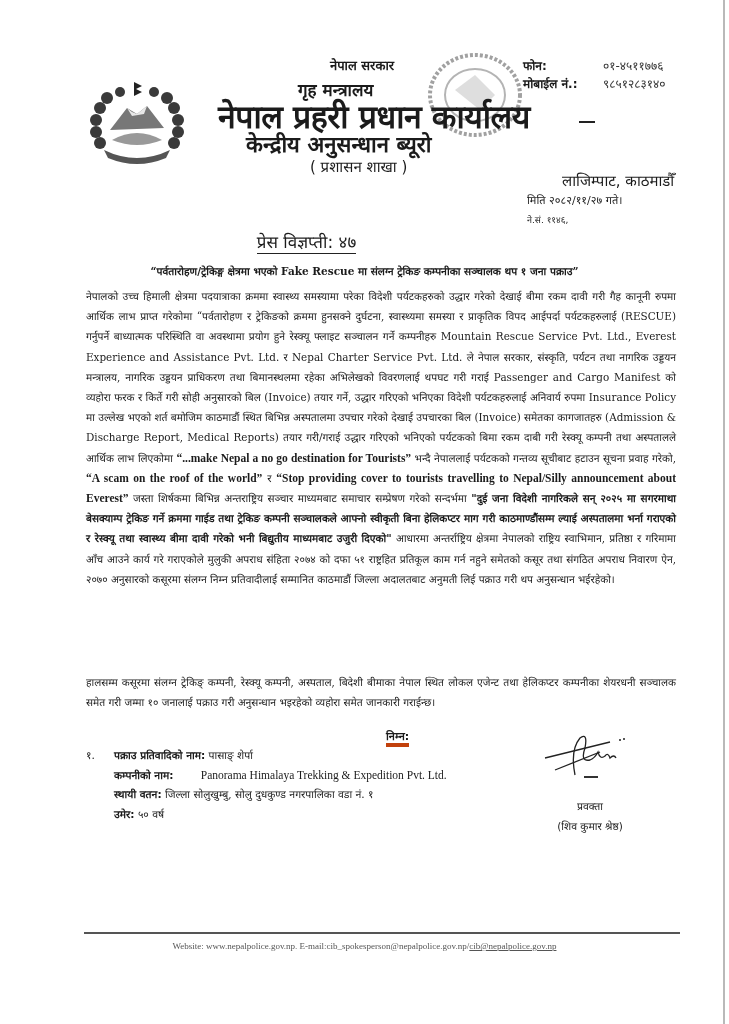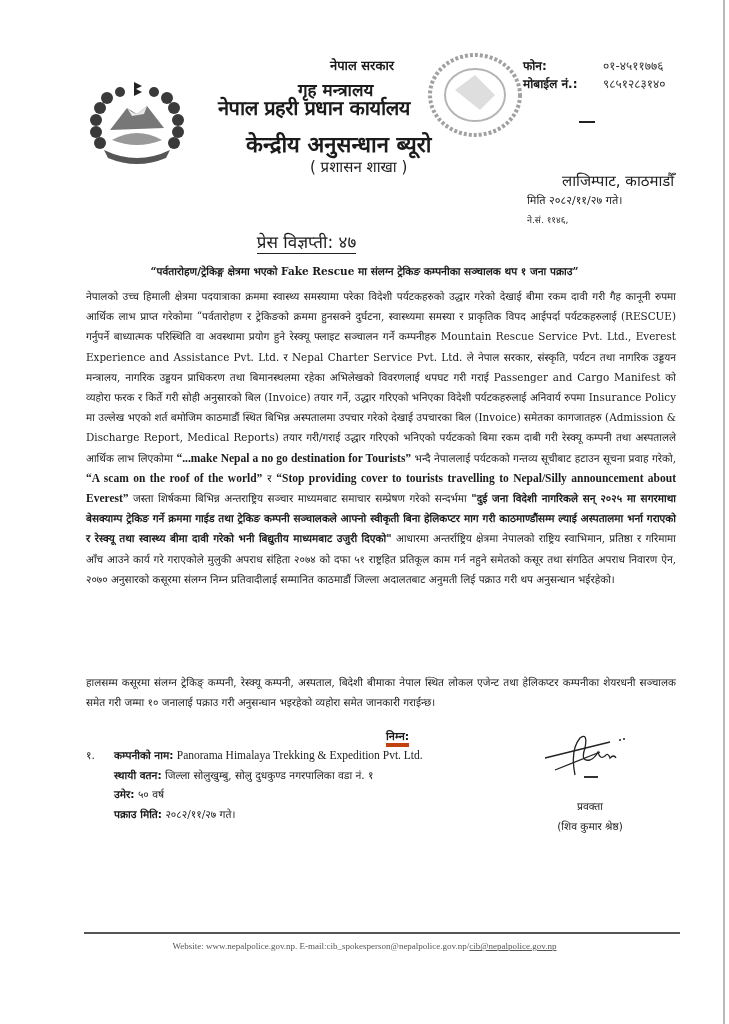--- a/index.html
+++ b/index.html
@@ -5,21 +5,21 @@
   html, body { margin: 0; padding: 0; }
   body {
     width: 729px; height: 1024px; background: #ffffff; position: relative; overflow: hidden;
     font-family: "DejaVu Serif", serif; color: #1b1b1b;
   }
   .page-edge { position: absolute; right: 4px; top: 0; width: 2px; height: 1024px; background: #b9b9b9; }
   .emblem { position: absolute; left: 82px; top: 78px; width: 110px; height: 90px; }
   .stamp { position: absolute; left: 420px; top: 40px; width: 110px; height: 100px; opacity: 0.55; }
   .hdr-gov { position: absolute; left: 330px; top: 56px; font-size: 13px; font-weight: bold; font-family: "DejaVu Sans", sans-serif; }
   .hdr-ministry { position: absolute; left: 298px; top: 78px; font-size: 17px; font-weight: bold; font-family: "DejaVu Sans", sans-serif; }
-  .hdr-office { position: absolute; left: 218px; top: 94px; font-size: 20px; font-weight: bold; font-family: "DejaVu Sans", sans-serif; letter-spacing: -0.5px; }
+  .hdr-office { position: absolute; left: 218px; top: 94px; font-size: 32px; font-weight: bold; font-family: "DejaVu Sans", sans-serif; letter-spacing: -0.5px; }
   .hdr-bureau { position: absolute; left: 246px; top: 128px; font-size: 22px; font-weight: bold; font-family: "DejaVu Sans", sans-serif; text-align: center; }
   .hdr-branch { position: absolute; left: 310px; top: 156px; font-size: 15px; font-family: "DejaVu Sans", sans-serif; }
   .contact { position: absolute; left: 523px; top: 57px; font-size: 12px; font-family: "DejaVu Sans", sans-serif; line-height: 18px; }
   .contact .row { display: flex; }
   .contact .lbl { width: 80px; font-weight: bold; }
   .contact .val { color: #333; }
   .dash { position: absolute; left: 579px; top: 121px; width: 16px; height: 2px; background: #222; }
   .place { position: absolute; left: 562px; top: 170px; font-size: 15px; font-family: "DejaVu Sans", sans-serif; }
   .date { position: absolute; left: 527px; top: 192px; font-size: 11px; font-family: "DejaVu Sans", sans-serif; }
   .ref { position: absolute; left: 527px; top: 213px; font-size: 9px; font-family: "DejaVu Sans", sans-serif; }
@@ -33,21 +33,21 @@
   .accused { position: absolute; left: 86px; top: 746px; font-size: 10.5px; line-height: 19.5px; }
   .accused .num { position: absolute; left: 0; top: 0; width: 20px; }
   .accused .lines { margin-left: 28px; }
   .accused b { font-family: "DejaVu Sans", sans-serif; }
   .signature { position: absolute; left: 540px; top: 730px; width: 95px; height: 50px; }
   .sig-dash { position: absolute; left: 584px; top: 776px; width: 14px; height: 1.5px; background: #333; }
   .spokes { position: absolute; left: 500px; width: 180px; top: 796px; text-align: center; font-size: 10.5px; line-height: 20px; font-family: "DejaVu Sans", sans-serif; }
   .footer-rule { position: absolute; left: 84px; top: 932px; width: 596px; height: 1.5px; background: #555; }
   .footer { position: absolute; left: 0; width: 729px; top: 941px; text-align: center; font-size: 9px; color: #555; font-family: "Liberation Serif", serif; }
   .footer .link { text-decoration: underline; }
-  .en { font-family: "Liberation Serif", serif; font-size: 11.5px; }
+  .en { font-family: "Liberation Serif", serif; font-size: 11.5px; margin-left: 24px; }
   .en-b { font-family: "Liberation Serif", serif; font-weight: bold; font-size: 11.5px; }
   .dev-b { font-weight: bold; }
 </style>
 </head>
 <body>
 
 <div class="page-edge"></div>
 
 <svg class="emblem" viewBox="0 0 110 90">
   <g fill="#3a3a3a">
@@ -107,24 +107,24 @@
 
 <div class="body-text p1"><span>नेपालको उच्च हिमाली क्षेत्रमा पदयात्राका क्रममा स्वास्थ्य समस्यामा परेका विदेशी पर्यटकहरुको उद्धार गरेको देखाई बीमा रकम दावी गरी गैह कानूनी रुपमा आर्थिक लाभ प्राप्त गरेकोमा “पर्वतारोहण र ट्रेकिङको क्रममा हुनसक्ने दुर्घटना, स्वास्थ्यमा समस्या र प्राकृतिक विपद आईपर्दा पर्यटकहरुलाई (RESCUE) गर्नुपर्ने बाध्यात्मक परिस्थिति वा अवस्थामा प्रयोग हुने रेस्क्यू फ्लाइट सञ्चालन गर्ने कम्पनीहरु Mountain Rescue Service Pvt. Ltd., Everest Experience and Assistance Pvt. Ltd. र Nepal Charter Service Pvt. Ltd. ले नेपाल सरकार, संस्कृति, पर्यटन तथा नागरिक उड्डयन मन्त्रालय, नागरिक उड्डयन प्राधिकरण तथा बिमानस्थलमा रहेका अभिलेखको विवरणलाई थपघट गरी गराई Passenger and Cargo Manifest को व्यहोरा फरक र किर्ते गरी सोही अनुसारको बिल (Invoice) तयार गर्ने, उद्धार गरिएको भनिएका विदेशी पर्यटकहरुलाई अनिवार्य रुपमा Insurance Policy मा उल्लेख भएको शर्त बमोजिम काठमाडौं स्थित बिभिन्न अस्पतालमा उपचार गरेको देखाई उपचारका बिल (Invoice) समेतका कागजातहरु (Admission &amp; Discharge Report, Medical Reports) तयार गरी/गराई उद्धार गरिएको भनिएको पर्यटकको बिमा रकम दाबी गरी रेस्क्यू कम्पनी तथा अस्पतालले आर्थिक लाभ लिएकोमा </span><span class="en-b">“...make Nepal a no go destination for Tourists”</span><span> भन्दै नेपाललाई पर्यटकको गन्तव्य सूचीबाट हटाउन सूचना प्रवाह गरेको, </span><span class="en-b">“A scam on the roof of the world”</span><span> र </span><span class="en-b">“Stop providing cover to tourists travelling to Nepal/Silly announcement about Everest”</span><span> जस्ता शिर्षकमा बिभिन्न अन्तराष्ट्रिय सञ्चार माध्यमबाट समाचार सम्प्रेषण गरेको सन्दर्भमा </span><span class="dev-b">"दुई जना विदेशी नागरिकले सन् २०२५ मा सगरमाथा बेसक्याम्प ट्रेकिङ गर्ने क्रममा गाईड तथा ट्रेकिङ कम्पनी सञ्चालकले आफ्नो स्वीकृती बिना हेलिकप्टर माग गरी काठमाण्डौंसम्म ल्याई अस्पतालमा भर्ना गराएको र रेस्क्यू तथा स्वास्थ्य बीमा दावी गरेको भनी बिद्युतीय माध्यमबाट उजुरी दिएको"</span><span> आधारमा अन्तर्राष्ट्रिय क्षेत्रमा नेपालको राष्ट्रिय स्वाभिमान, प्रतिष्ठा र गरिमामा आँच आउने कार्य गरे गराएकोले मुलुकी अपराध संहिता २०७४ को दफा ५१ राष्ट्रहित प्रतिकूल काम गर्न नहुने समेतको कसूर तथा संगठित अपराध निवारण ऐन, २०७० अनुसारको कसूरमा संलग्न निम्न प्रतिवादीलाई सम्मानित काठमाडौं जिल्ला अदालतबाट अनुमती लिई पक्राउ गरी थप अनुसन्धान भईरहेको।</span></div>
 
 <div class="body-text p2">हालसम्म कसूरमा संलग्न ट्रेकिङ् कम्पनी, रेस्क्यू कम्पनी, अस्पताल, बिदेशी बीमाका नेपाल स्थित लोकल एजेन्ट तथा हेलिकप्टर कम्पनीका शेयरधनी सञ्चालक समेत गरी जम्मा १० जनालाई पक्राउ गरी अनुसन्धान भइरहेको व्यहोरा समेत जानकारी गराईन्छ।</div>
 
 <div class="list-title">निम्न:</div>
 
 <div class="accused">
   <span class="num">१.</span>
   <div class="lines">
+    <div><b>पक्राउ प्रतिवादिको नाम:</b> <span>पासाङ् शेर्पा</span></div>
     <div><b>कम्पनीको नाम:</b> <span class="en">Panorama Himalaya Trekking &amp; Expedition Pvt. Ltd.</span></div>
     <div><b>स्थायी वतन:</b> <span>जिल्ला सोलुखुम्बु, सोलु दुधकुण्ड नगरपालिका वडा नं. १</span></div>
     <div><b>उमेर:</b> <span>५० वर्ष</span></div>
-    <div><b>पक्राउ मिति:</b> <span>२०८२/११/२७ गते।</span></div>
   </div>
 </div>
 
 <svg class="signature" viewBox="0 0 95 50">
   <path d="M5 28 L70 12" stroke="#222" stroke-width="1.3" fill="none"></path>
   <path d="M15 40 L60 22" stroke="#222" stroke-width="1.3" fill="none"></path>
   <path d="M35 45 Q30 20 40 8 Q48 2 45 18 Q40 32 50 30 Q55 28 58 22 Q60 30 65 26 Q68 22 70 28 Q74 24 76 28" stroke="#222" stroke-width="1.3" fill="none"></path>
   <circle cx="80" cy="10" r="1" fill="#222"></circle>
     <circle cx="84" cy="9" r="1" fill="#222"></circle>
 </svg>

